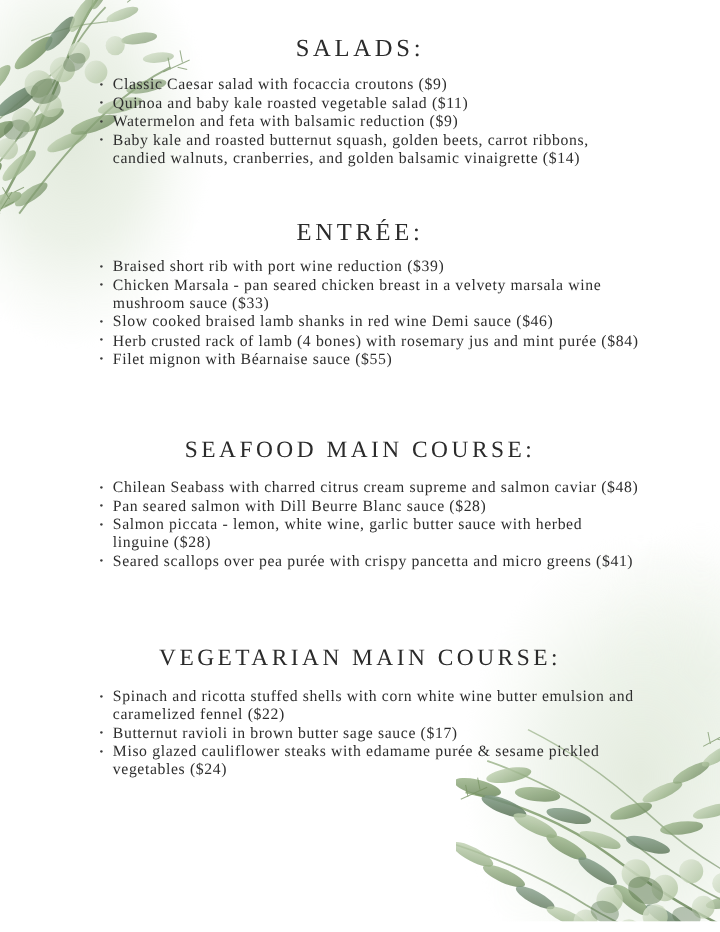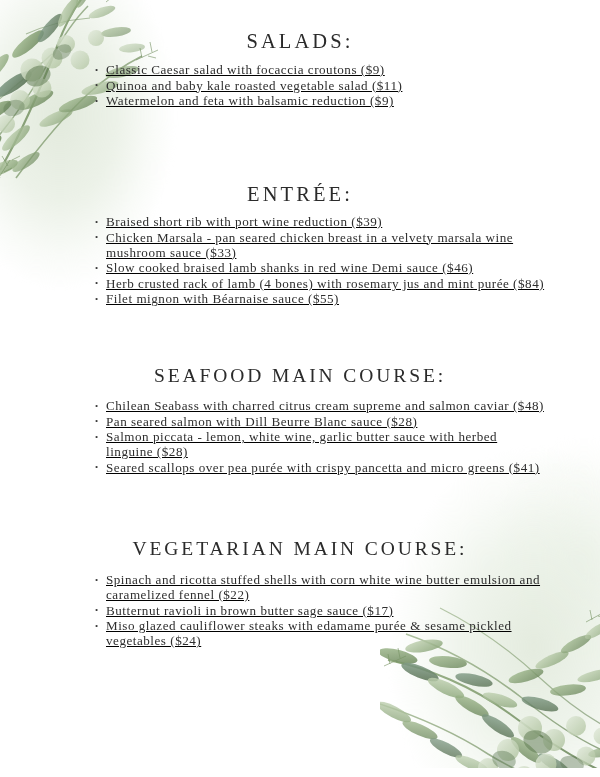--- a/index.html
+++ b/index.html
@@ -88,23 +88,22 @@
     font-weight: 400;
     margin: 0;
     white-space: nowrap;
   }
 
   .item-list {
     list-style: none;
     margin: 0;
     padding: 0;
     position: absolute;
-    left: 94px;
+    left: 82px;
     width: 452px;
-    text-decoration: underline;
   }
   .item-list > li {
     position: relative;
     padding-left: 12px;
     font-size: 13.1px;
     line-height: 15.1px;
     letter-spacing: 0.52px;
     color: #2e2e2e;
     margin: 0 0 0.5px 0;
     text-align: left;
@@ -286,20 +285,21 @@
   </svg>
 
   <div id="content">
 
     <section class="section" id="section-salads">
       <h2 class="section-heading">SALADS:</h2>
       <ul class="item-list">
         <li>Classic Caesar salad with focaccia croutons ($9)</li>
         <li>Quinoa and baby kale roasted vegetable salad ($11)</li>
         <li>Watermelon and feta with balsamic reduction ($9)</li>
+        <li>Baby kale and roasted butternut squash, golden beets, carrot ribbons, candied walnuts, cranberries, and golden balsamic vinaigrette ($14)</li>
       </ul>
     </section>
 
     <section class="section" id="section-entree">
       <h2 class="section-heading">ENTRÉE:</h2>
       <ul class="item-list">
         <li>Braised short rib with port wine reduction ($39)</li>
         <li>Chicken Marsala - pan seared chicken breast in a velvety marsala wine mushroom sauce ($33)</li>
         <li>Slow cooked braised lamb shanks in red wine Demi sauce ($46)</li>
         <li>Herb crusted rack of lamb (4 bones) with rosemary jus and mint purée ($84)</li>

